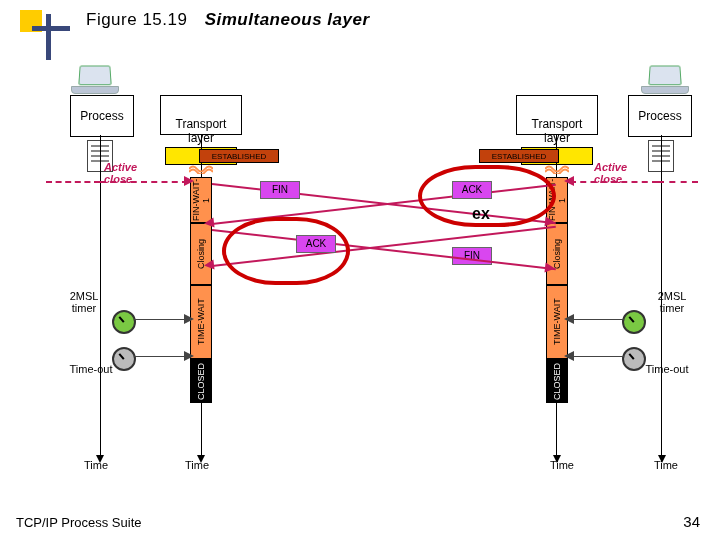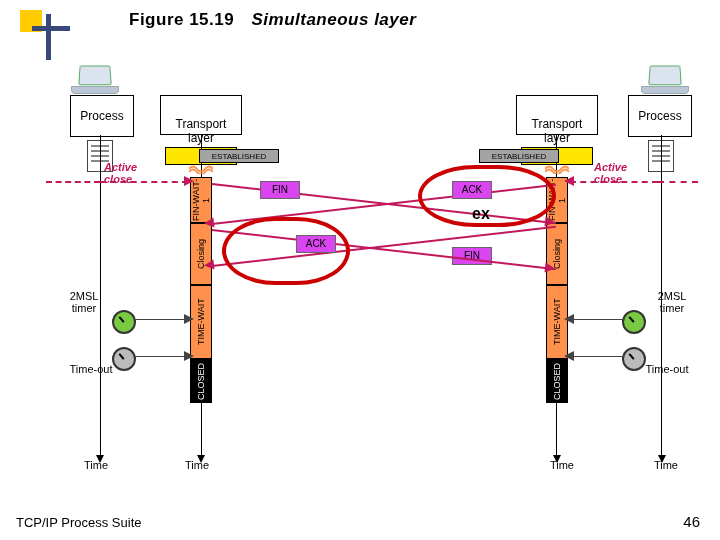--- a/index.html
+++ b/index.html
@@ -1,21 +1,21 @@
 <!DOCTYPE html>
 <html><head>
 <meta charset="utf-8">
 <style>
   body { margin:0; padding:0; width:720px; height:540px; background:#fff; font-family:Arial,Helvetica,sans-serif; position:relative; overflow:hidden; }
   .bullet-art { position:absolute; left:20px; top:10px; width:40px; height:60px; }
   .bullet-art .sq { position:absolute; width:22px; height:22px; background:#ffcc00; left:0; top:0; }
   .bullet-art .h1 { position:absolute; height:5px; background:#39487a; left:12px; top:16px; width:38px; }
   .bullet-art .v1 { position:absolute; width:5px; background:#39487a; left:26px; top:4px; height:46px; }
   .fig-title { position:absolute; left:86px; top:10px; font-size:17px; letter-spacing:.5px; }
-  .fig-title b { font-weight:bold;margin-left:43px; }
+  .fig-title b { font-weight:normal; }
   .fig-title i.title { font-style:italic; font-weight:bold; margin-left:12px; }
   .footer { position:absolute; left:16px; bottom:10px; font-size:13px; color:#000; }
   .pagenum { position:absolute; right:20px; bottom:10px; font-size:15px; }
 
   .diagram { position:absolute; left:52px; top:95px; width:640px; height:400px; }
 
   
   .hdr { position:absolute; top:0; height:40px; border:1px solid #000; font-size:12px; display:flex; align-items:center; justify-content:center; }
   .proc-l { left:18px; width:62px; background:#fff; }
   .proc-r { right:0px; width:62px; background:#fff; }
@@ -38,21 +38,21 @@
   .laptop { position:absolute; top:-30px; width:50px; height:28px; }
   .laptop .scr { width:30px; height:18px; background:#dbe3ef; border:1px solid #5a6; border-radius:2px; margin:0 auto; transform:perspective(40px) rotateX(10deg); }
   .laptop .base{ width:46px; height:6px; background:#bcc6d6; border:1px solid #9aa; margin:1px auto 0; border-radius:0 0 4px 4px; }
   .lap-l{ left:18px;} .lap-r{ right:2px;}
   .doc { position:absolute; top:45px; width:24px; height:30px; background:#fff; border:1px solid #444; }
   .doc:before{content:"";position:absolute;left:3px;right:3px;top:4px;height:2px;background:#888;box-shadow:0 5px 0 #888,0 10px 0 #888,0 15px 0 #888;}
   .doc-l{ left:35px;} .doc-r{ right:18px;}
 
   
   .bar { position:absolute; width:22px; left:-11px; border:1px solid #000; font-size:9px; writing-mode:vertical-rl; text-orientation:mixed; transform:rotate(180deg); text-align:center; display:flex; align-items:center; justify-content:center; box-sizing:border-box; }
-  .bar.est { background:#a3a3a3; height:14px; top:54px; writing-mode:horizontal-tb; transform:none; font-size:8px; padding:0;}
+  .bar.est { background:#c2410c; height:14px; top:54px; writing-mode:horizontal-tb; transform:none; font-size:8px; padding:0;}
   .break { position:absolute; left:-12px; width:24px; height:10px; }
   .break svg{display:block;}
   .bar.finw { top:82px; height:46px; background:#ff914d; }
   .bar.closing { top:128px; height:62px; background:#ff914d; }
   .bar.timew { top:190px; height:74px; background:#ff914d; }
   .bar.closed { top:264px; height:44px; background:#000; color:#fff; }
 
   .tl-bar-l { position:absolute; left:149px; top:0; bottom:0; width:0;}
   .tl-bar-r { position:absolute; right:135px; top:0; bottom:0; width:0;}
 
@@ -81,21 +81,21 @@
 <div class="bullet-art">
   <div class="sq"></div>
     <div class="h1"></div>
     <div class="v1"></div>
 </div>
 <div class="fig-title">
   <b>Figure 15.19</b>
   <i class="title">Simultaneous layer</i>
 </div>
 <div class="footer">TCP/IP Process Suite</div>
-<div class="pagenum">46</div>
+<div class="pagenum">34</div>
 
 <div class="diagram">
 
   <div class="laptop lap-l">
       <div class="scr"></div>
       <div class="base"></div>
     </div>
   <div class="laptop lap-r">
       <div class="scr"></div>
       <div class="base"></div>

